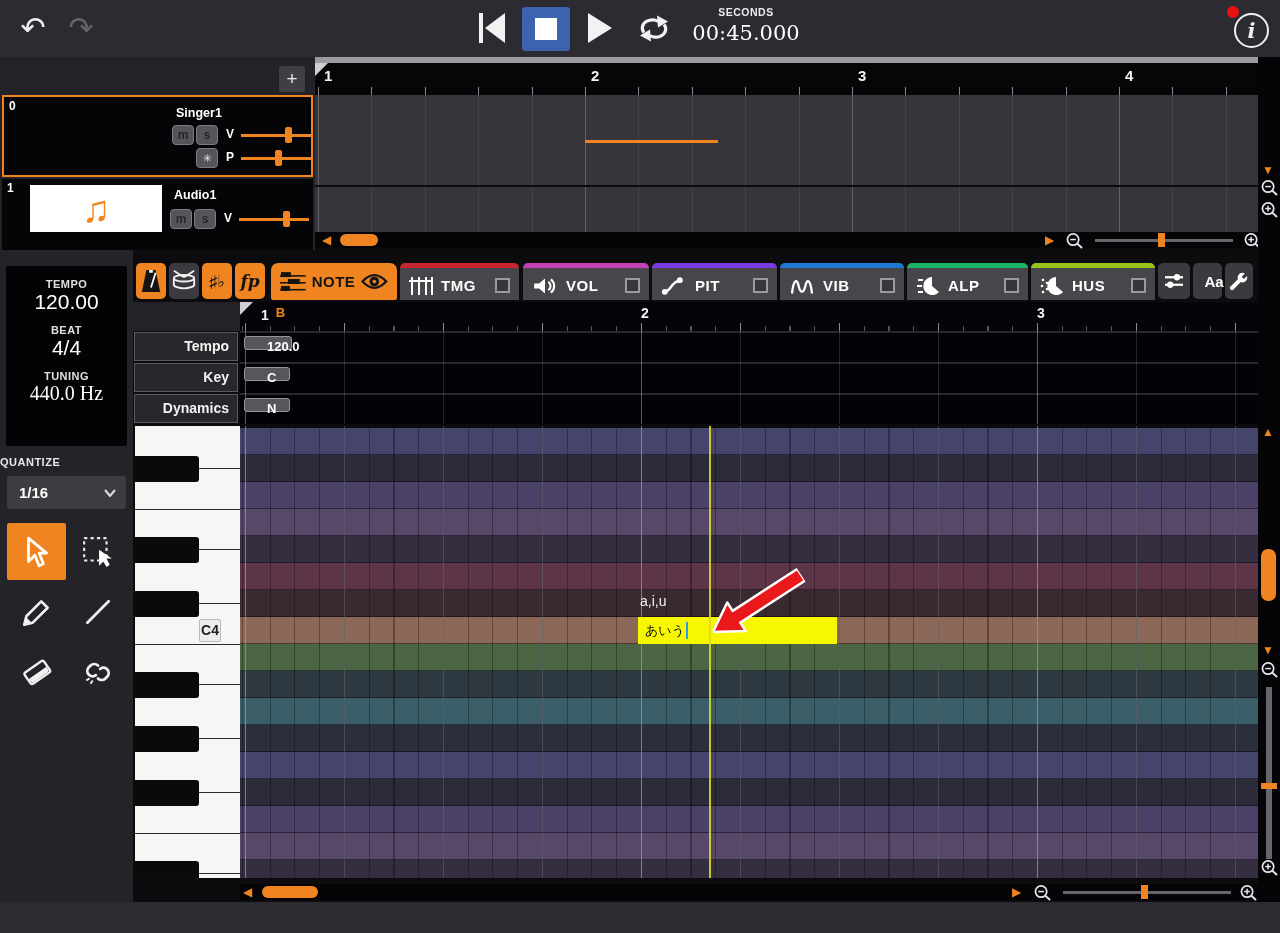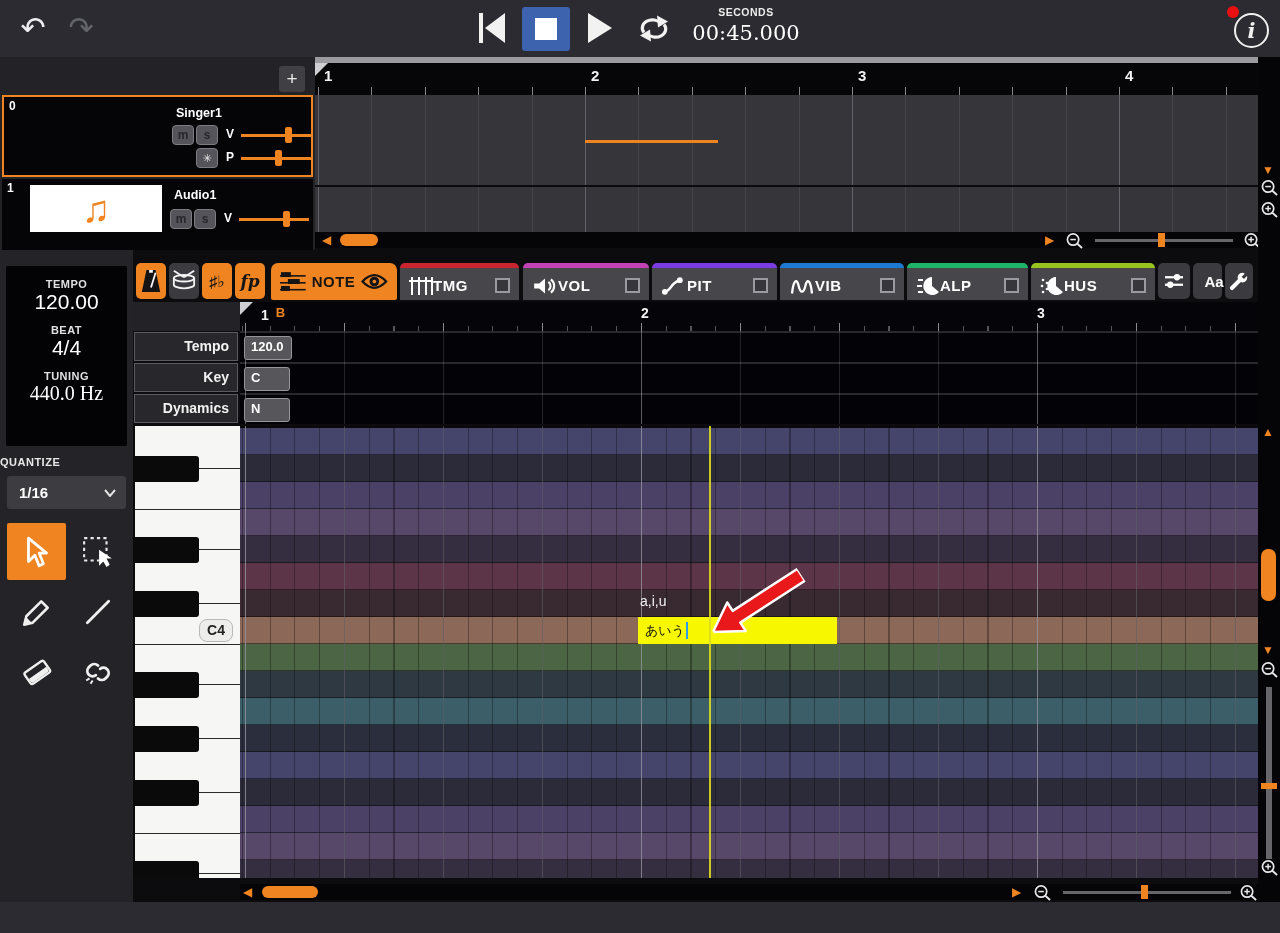--- a/index.html
+++ b/index.html
@@ -74,21 +74,21 @@
   .tool { position:absolute; width:59px; height:57px; display:flex; align-items:center; justify-content:center; border-radius:2px; }
   .tool.active { background:#ef8421; }
 
   
   #tabbar { left:133px; top:263px; width:1147px; height:37px; }
   .mini { position:absolute; top:0; width:30px; height:36px; border-radius:5px; display:flex; align-items:center; justify-content:center; }
   .mini.orange { background:#ef8421; }
   .mini.dark { background:#3a3a3f; }
   #note-tab { position:absolute; left:138px; top:0; width:126px; height:37px; background:#ef8421; border-radius:7px 7px 2px 2px; display:flex; align-items:center; gap:6px; padding:0 9px; }
   #note-tab .tlabel { color:#141414; font-size:15px; font-weight:bold; letter-spacing:.5px;text-align:center; }
-  .ptab { position:absolute; top:0; height:37px; background:#47474b; border-radius:6px 6px 0 0; display:flex; align-items:center; gap:0; padding:8px 0 0 9px; }
+  .ptab { position:absolute; top:0; height:37px; background:#47474b; border-radius:6px 6px 0 0; display:flex; align-items:center; gap:8px; padding:8px 0 0 9px; }
   .ptab .stripe { position:absolute; left:0; top:0; width:100%; height:5px; border-radius:6px 6px 0 0; }
   .ptab .tlabel { color:#fff; font-size:15px; font-weight:bold; letter-spacing:.5px; }
   .chk { width:15px; height:15px; border:2px solid #9a9aa0; background:#36363b; margin-left:auto; margin-right:9px; }
   .rbtn { position:absolute; top:0; height:36px; background:#3a3a3f; border-radius:5px; display:flex; align-items:center; justify-content:center; color:#fff; font-weight:bold; font-size:15px; }
 
   
   #pr-corner { left:133px; top:302px; width:107px; height:29px; background:#222227; }
   #pr-ruler { left:240px; top:302px; width:1018px; height:29px; background:#050509; }
   #pr-ruler:before { content:""; position:absolute; left:0; bottom:0; width:100%; height:5px;
     background:repeating-linear-gradient(90deg,#55555a 0 1px,transparent 1px 24.75px); background-position:5px 0; }
@@ -96,28 +96,28 @@
     background:repeating-linear-gradient(90deg,#8a8a90 0 1px,transparent 1px 99px); background-position:5px 0; }
   .pm-num { position:absolute; top:3px; color:#f2f2f2; font-size:14px; font-weight:bold; }
   .bmark { color:#ef8421; font-size:13px; font-weight:bold; vertical-align:3px; margin-left:7px; }
   #param-rows { left:133px; top:331px; width:1125px; height:93px; }
   #param-timeline { position:absolute; left:107px; top:0; width:1018px; height:93px; background:#030307;
     background-image:repeating-linear-gradient(90deg,rgba(255,255,255,.25) 0 1px,transparent 1px 396px),
                      repeating-linear-gradient(90deg,rgba(255,255,255,.13) 0 1px,transparent 1px 99px),
                      repeating-linear-gradient(0deg,transparent 0 29px,#28282d 29px 31px);
     background-position:5px 0,5px 0,0 0; }
   .prow-label { position:absolute; left:1px; width:104px; height:29px; background:#27272c; border:1px solid #5a5a60; color:#f2f2f2; font-size:14px; font-weight:bold; text-align:right; line-height:27px; padding-right:8px; }
-  .prow-chip { position:absolute; left:111px; height:24px; background:#56565b; border:1.5px solid #95959a; border-radius:3px; color:#fff; font-size:13px; font-weight:bold; line-height:19px; padding-left:6px; }
+  .prow-chip { position:absolute; left:111px; height:14px; background:#56565b; border:1.5px solid #95959a; border-radius:3px; color:#fff; font-size:13px; font-weight:bold; line-height:19px; padding-left:22px; }
 
   
   #keyboard { left:133px; top:426px; width:107px; height:452px; background:#f6f6f4; border-left:2px solid #0a0a0a; overflow:hidden; }
   .bkey { position:absolute; left:0; width:64px; height:26px; background:#0a0a0a; border-radius:0 3px 3px 0; }
   .wline { position:absolute; left:0; width:107px; height:1px; background:#2a2a2a; }
   .bline { position:absolute; left:64px; width:43px; height:1px; background:#2a2a2a; }
-  #c4-chip { position:absolute; left:64px; width:34px; height:23px; background:#ededec; border:1px solid #b9b9b9; border-radius:8px; color:#222; font-size:14px; font-weight:bold; text-align:center; line-height:21px; }
+  #c4-chip { position:absolute; left:64px; width:22px; height:23px; background:#ededec; border:1px solid #b9b9b9; border-radius:2px; color:#222; font-size:14px; font-weight:bold; text-align:center; line-height:21px; }
   #pr-grid { left:240px; top:426px; width:1018px; height:452px; background:#0a0a0c; overflow:hidden; }
   .prow { position:absolute; left:0; width:1018px; height:27px; border-bottom:1px solid rgba(0,0,0,.45); }
   #pr-gridlines { position:absolute; left:0; top:0; width:1018px; height:452px; z-index:2; pointer-events:none;
     background-image:repeating-linear-gradient(90deg,rgba(190,190,200,.45) 0 1px,transparent 1px 396px),
                      repeating-linear-gradient(90deg,rgba(140,140,150,.4) 0 1px,transparent 1px 99px),
                      repeating-linear-gradient(90deg,rgba(0,0,0,.32) 0 1px,transparent 1px 24.75px);
     background-position:5px 0,5px 0,5px 0; }
   #phoneme { position:absolute; left:400px; top:167px; color:#f2f2f2; font-size:14px; z-index:4; }
   #note { position:absolute; left:398px; top:191px; width:199px; height:27px; background:#f7f700; z-index:5; display:flex; align-items:center; padding-left:7px; }
   #note-lyric { color:#111; font-size:13px; }

